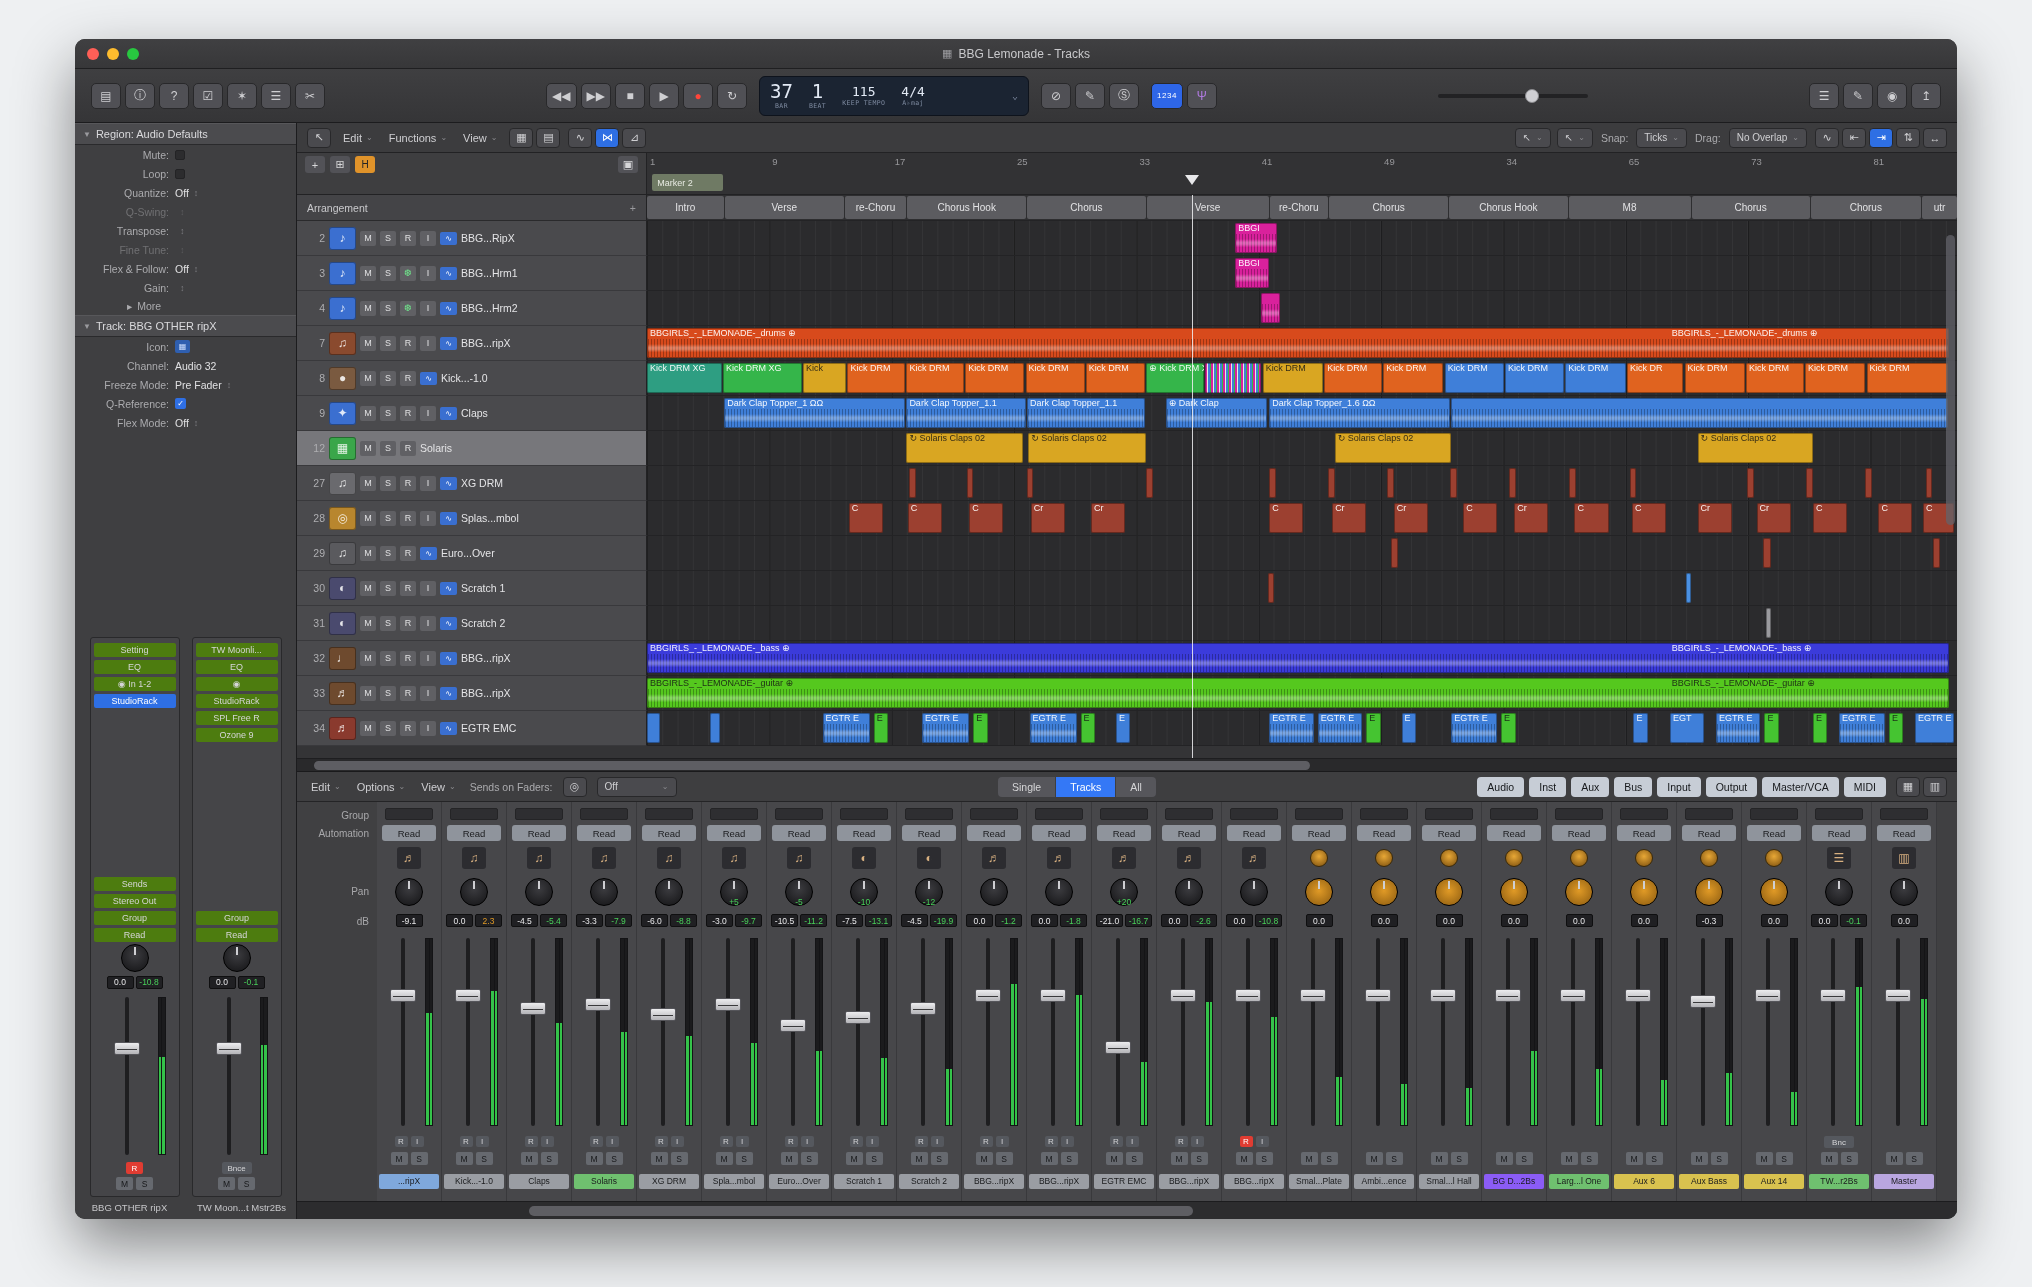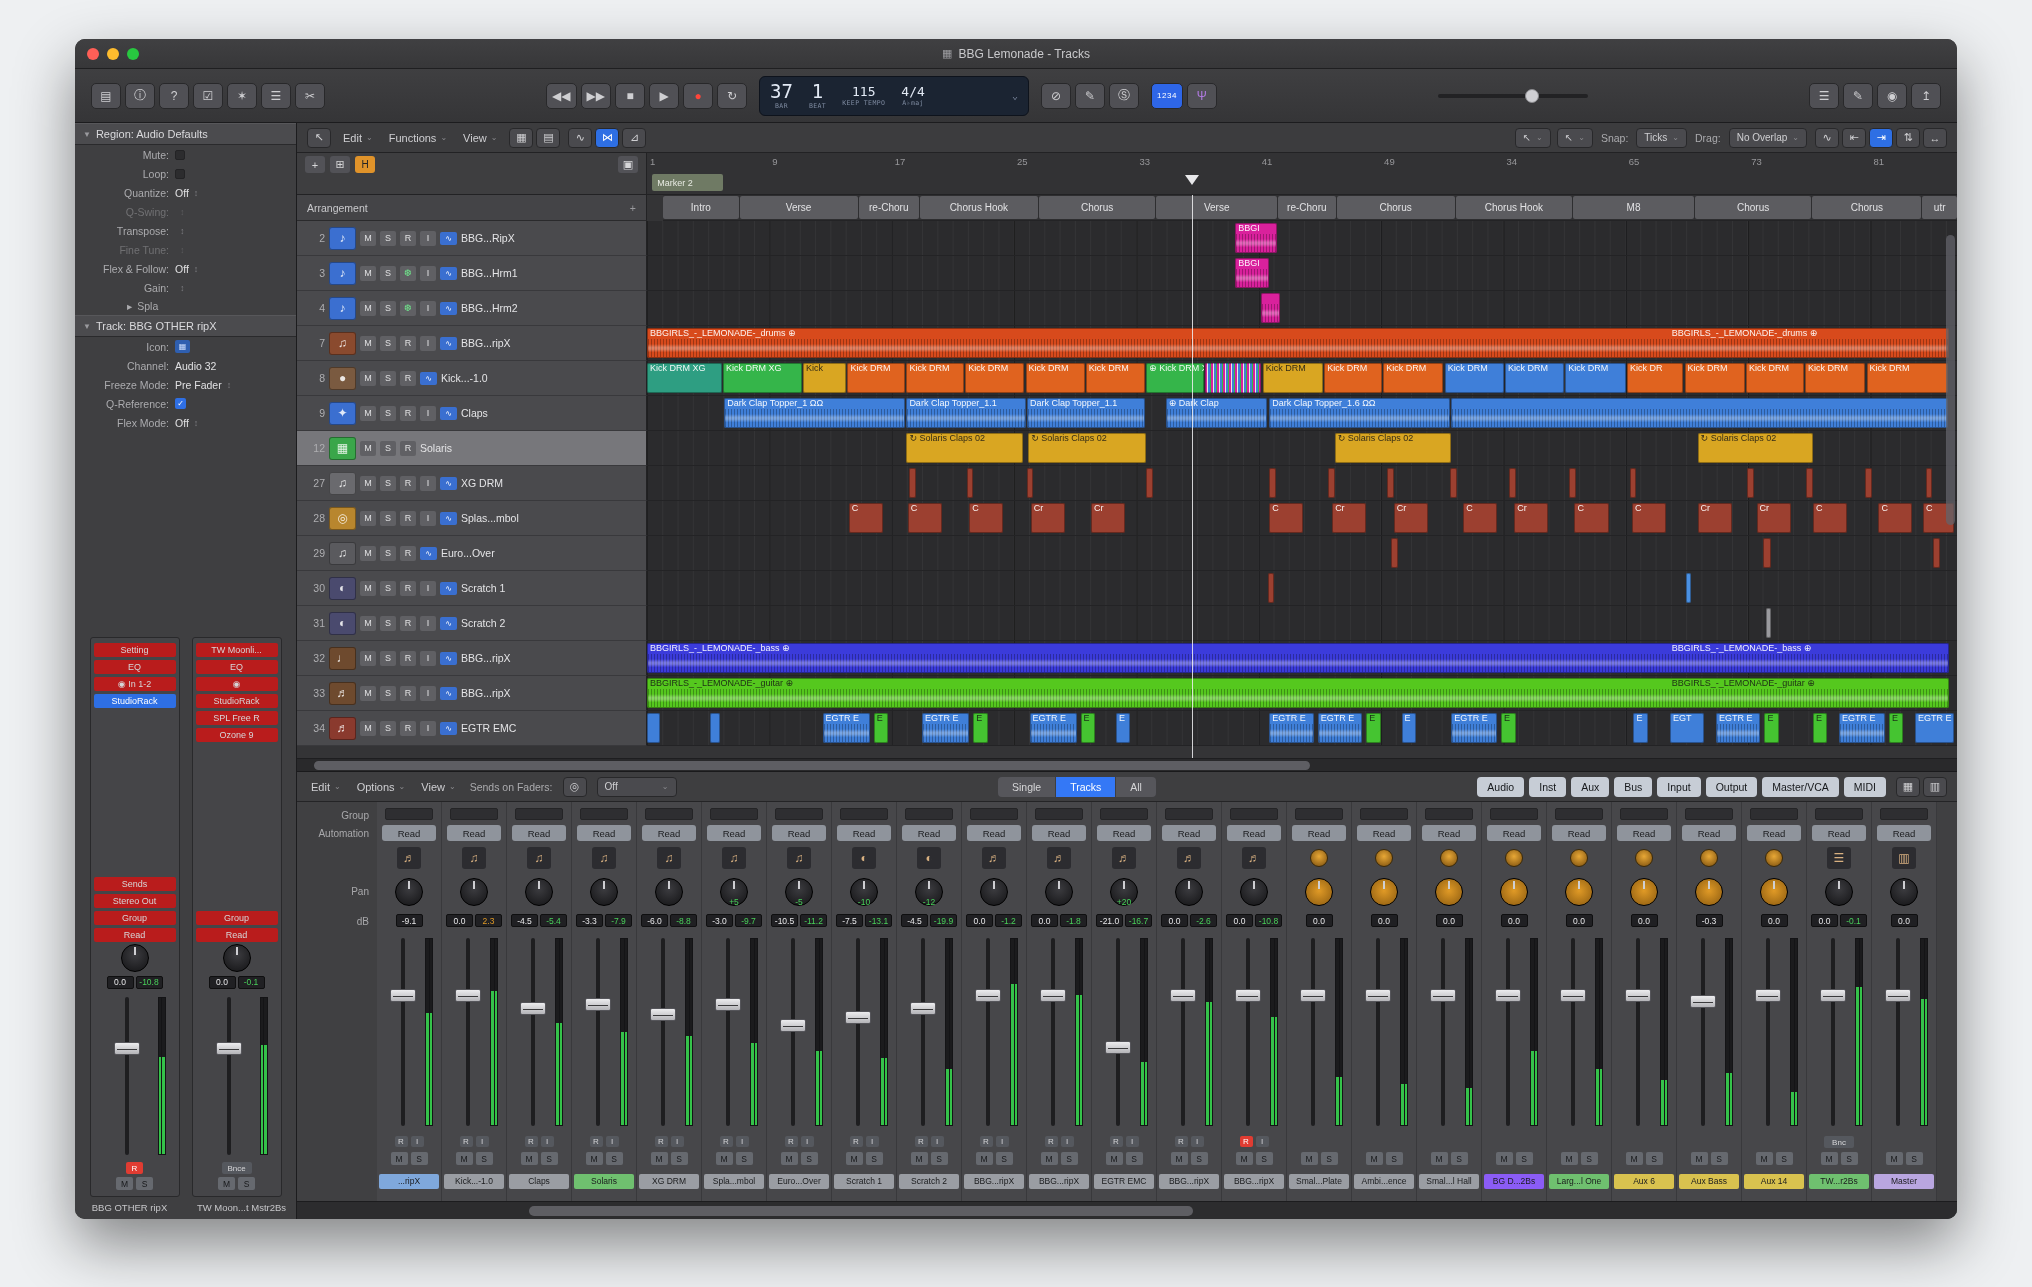--- a/index.html
+++ b/index.html
@@ -42,21 +42,21 @@
   .ifield.dim { opacity:.45; }
   .ilab { width:100px; text-align:right; padding-right:6px; color:#ababae; flex:none; }
   .ival { color:#e0e0e2; }
   .istep { color:#7d7d80; font-size:9px; margin-left:5px; }
   .ibox { width:10px; height:10px; background:#2c2c2e; border:1px solid #232325; border-radius:2px; }
   .icheck { width:11px; height:11px; background:#2f6fe4; border-radius:2px; color:#fff; font-size:8px; display:flex; align-items:center; justify-content:center; }
   .iicon { width:15px; height:13px; background:#2f5fb0; border-radius:2px; color:#cfe0ff; font-size:8px; display:flex; align-items:center; justify-content:center; }
   .morerow { height:18px; display:flex; align-items:center; padding-left:52px; gap:5px; color:#ababae; flex:none; }
   .strips2 { margin-top:auto; display:flex; justify-content:center; gap:12px; padding-bottom:2px; }
   .ministrip { width:90px; height:560px; background:#454548; border:1px solid #29292b; border-radius:3px; display:flex; flex-direction:column; align-items:center; padding:3px 3px; }
-  .mslot { width:82px; height:14px; margin:1.5px 0; background:#b91c1c; border-radius:2px; font-size:9px; color:#d6d6d8; display:flex; align-items:center; justify-content:center; overflow:hidden; white-space:nowrap; flex:none; }
+  .mslot { width:82px; height:14px; margin:1.5px 0; background:#4d7c0f; border-radius:2px; font-size:9px; color:#d6d6d8; display:flex; align-items:center; justify-content:center; overflow:hidden; white-space:nowrap; flex:none; }
   .mslot.hl { background:#2e6fe4; color:#fff; }
   .msgap { flex:1; }
   .knob { width:28px; height:28px; border-radius:50%; background:radial-gradient(circle at 50% 38%,#3c3c40,#131315); border:1px solid #000; position:relative; flex:none; }
   .knob::after { content:""; position:absolute; left:50%; top:2px; width:2px; height:8px; background:#cfcfd3; transform:translateX(-50%); }
   .knob.orange { background:radial-gradient(circle at 50% 45%,#e09a26,#8a5a10); }
   .panval { position:absolute; left:0; right:0; bottom:-2px; text-align:center; font-size:8.5px; color:#49d05a; }
   .dbrow { display:flex; gap:2px; margin-top:4px; flex:none; }
   .dbbox { min-width:27px; height:13px; background:#202023; border:1px solid #0f0f10; border-radius:2px; font-size:8.5px; display:flex; align-items:center; justify-content:center; padding:0 2px; color:#e8e8ea; }
   .dbbox.pk { color:#49d05a; }
   .dbbox.clip { color:#e09a26; }
@@ -89,21 +89,21 @@
   .rulerzone { height:42px; display:flex; flex:none; }
   .hcoltop { width:350px; flex:none; background:#3e3e40; border-right:1px solid #222224; border-bottom:1px solid #222224; display:flex; align-items:flex-start; padding:3px 8px; gap:5px; }
   .minibtn { width:20px; height:17px; background:#525257; border-radius:3px; color:#d6d6d8; font-size:11px; display:flex; align-items:center; justify-content:center; }
   .minibtn.orange { background:#e0932a; color:#232325; font-size:10px; }
   .rulerarea { flex:1; position:relative; background:#323234; border-bottom:1px solid #222224; overflow:hidden; }
   .rtick { position:absolute; top:3px; font-size:9.5px; color:#97979a; transform:translateX(3px); }
   .markerchip { position:absolute; left:.4%; top:21px; width:5.4%; height:17px; background:#6f7a64; border-radius:2px; font-size:9px; color:#e7eae2; display:flex; align-items:center; padding-left:5px; overflow:hidden; }
   .phtri { position:absolute; top:22px; width:0; height:0; border-left:7px solid transparent; border-right:7px solid transparent; border-top:10px solid #e8e8ea; transform:translateX(-7px); }
 
   .laneswrap { flex:1; position:relative; display:flex; flex-direction:column; min-height:0; }
-  .arrow { height:26px; display:flex; flex:none;gap:16px; }
+  .arrow { height:26px; display:flex; flex:none; }
   .hcolarr { width:350px; flex:none; background:#444447; border-right:1px solid #222224; border-bottom:1px solid #2a2a2c; display:flex; align-items:center; padding:0 10px; font-size:10.5px; color:#c9c9cc; }
   .hcolarr .plus { margin-left:auto; color:#9a9a9e; }
   .arrlane { flex:1; display:flex; gap:1px; background:#2e2e30; border-bottom:1px solid #232325; padding:1px 0; }
   .arrsec { background:#5c5c60; border-radius:2px; font-size:10px; color:#e2e2e4; display:flex; align-items:center; justify-content:center; overflow:hidden; white-space:nowrap; }
 
   .trow { height:35px; display:flex; flex:none; }
   .thead { width:350px; flex:none; background:#4a4a4d; border-right:1px solid #222224; border-bottom:1px solid #39393c; display:flex; align-items:center; padding:0 6px; gap:4px; }
   .thead.sel { background:#77777b; }
   .tnum { width:22px; text-align:right; font-size:10.5px; color:#aeaeb1; flex:none; }
   .ttile { width:27px; height:23px; border-radius:3px; font-size:12px; color:rgba(255,255,255,.85); display:flex; align-items:center; justify-content:center; flex:none; box-shadow:inset 0 0 0 1px rgba(0,0,0,.35); }
@@ -272,21 +272,21 @@
             <span class="ival">Off</span>
             <span class="istep">↕</span>
           </div>
           <div class="ifield">
             <span class="ilab">Gain:</span>
             <span class="istep">↕</span>
           </div>
         </div>
       <div class="morerow">
           <span class="tri">▸</span>
-          <span>Spla</span>
+          <span>More</span>
         </div>
       <div class="ihead">
           <span class="tri">▼</span>
           <span>Track: BBG OTHER ripX</span>
         </div>
       <div>
           <div class="ifield">
             <span class="ilab">Icon:</span>
             <span class="iicon">▦</span>
           </div>

